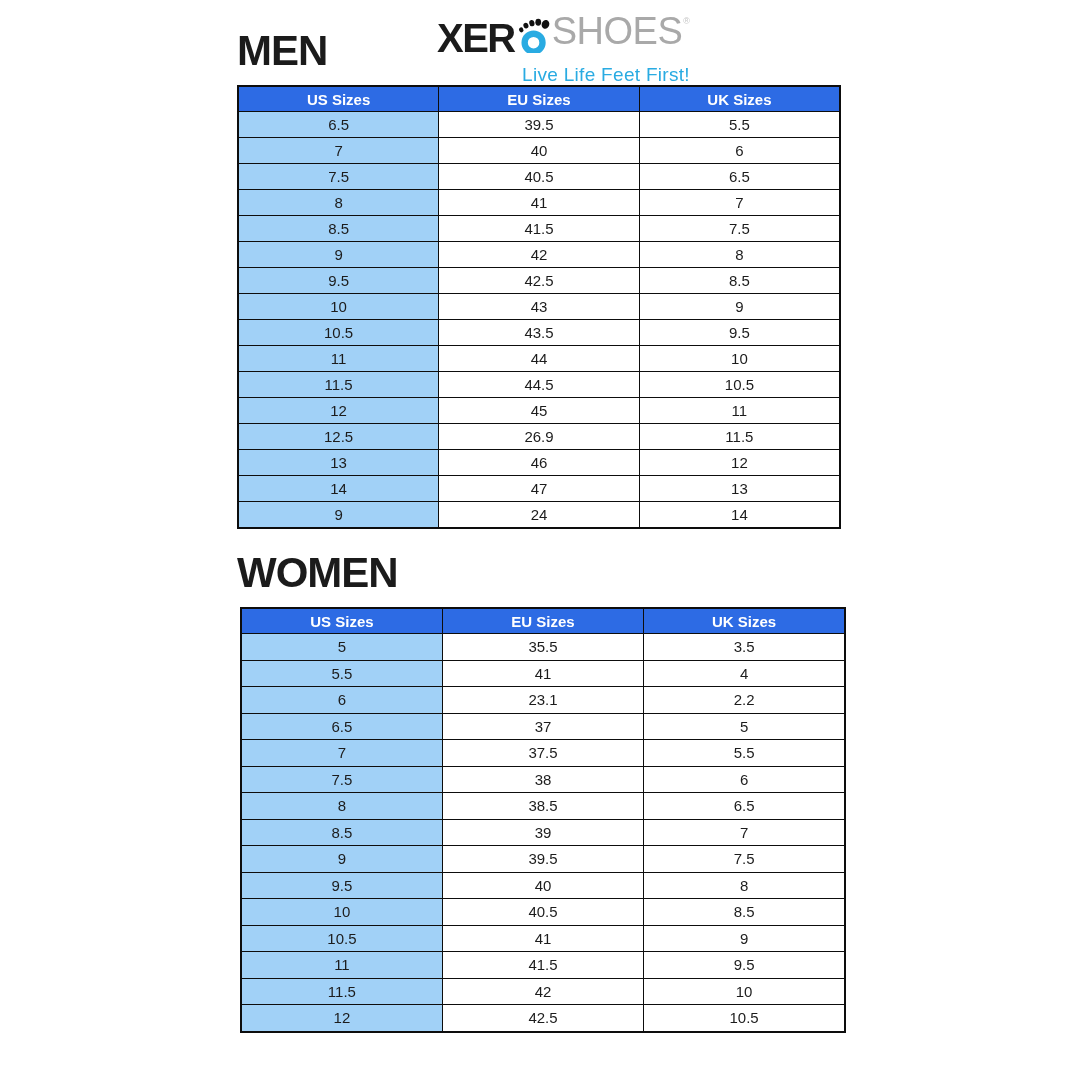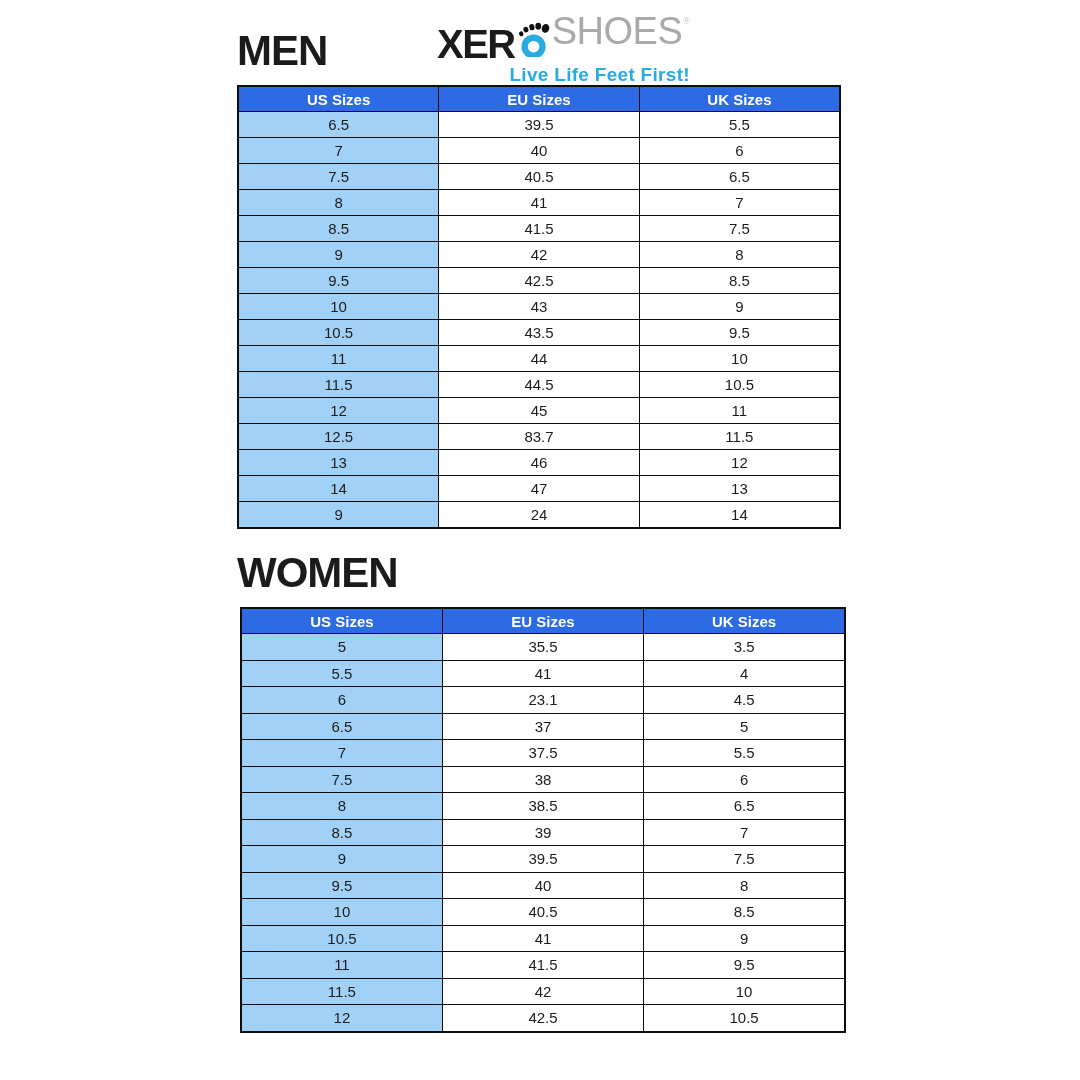--- a/index.html
+++ b/index.html
@@ -19,36 +19,36 @@
   html,body{width:1080px;height:1080px;}
   body{
     background:var(--page-bg);
     font-family:"Liberation Sans","DejaVu Sans",sans-serif;
     position:relative;
     overflow:hidden;
   }
 
   
   .logo{position:absolute;left:437px;top:12px;}
-  .brand-line{display:flex;align-items:flex-end;white-space:nowrap;}
+  .brand-line{display:flex;align-items:center;white-space:nowrap;}
   .brand-prefix{
     font-size:40px;font-weight:800;letter-spacing:-1.5px;
     color:var(--brand-black);line-height:1;
   }
   .foot-o{margin:0 1px 7px 2px;display:block;}
   .brand-suffix{
     font-size:38px;font-weight:400;letter-spacing:-0.5px;
     color:var(--brand-gray);line-height:1;margin-bottom:14px;
   }
   .reg-mark{
     font-size:9px;color:#c4c4c4;align-self:flex-start;
     margin-top:4px;margin-left:1px;
   }
   .tagline{
-    text-align:right;font-size:19px;font-weight:700;
+    text-align:right;font-size:19px;font-weight:400;
     color:var(--brand-blue);letter-spacing:0.3px;margin-top:0;
   }
 
   
   .section-title{
     position:absolute;left:237px;
     font-size:42px;font-weight:800;letter-spacing:-1px;
     color:var(--title-text);line-height:1;
   }
   #men-title{top:30px;text-align:right;}
@@ -161,21 +161,21 @@
         <td>44.5</td>
         <td>10.5</td>
       </tr>
       <tr>
         <td>12</td>
         <td>45</td>
         <td>11</td>
       </tr>
       <tr>
         <td>12.5</td>
-        <td>83.7</td>
+        <td>26.9</td>
         <td>11.5</td>
       </tr>
       <tr>
         <td>13</td>
         <td>46</td>
         <td>12</td>
       </tr>
       <tr>
         <td>14</td>
         <td>47</td>
@@ -205,21 +205,21 @@
         <td>3.5</td>
       </tr>
       <tr>
         <td>5.5</td>
         <td>41</td>
         <td>4</td>
       </tr>
       <tr>
         <td>6</td>
         <td>23.1</td>
-        <td>4.5</td>
+        <td>2.2</td>
       </tr>
       <tr>
         <td>6.5</td>
         <td>37</td>
         <td>5</td>
       </tr>
       <tr>
         <td>7</td>
         <td>37.5</td>
         <td>5.5</td>

